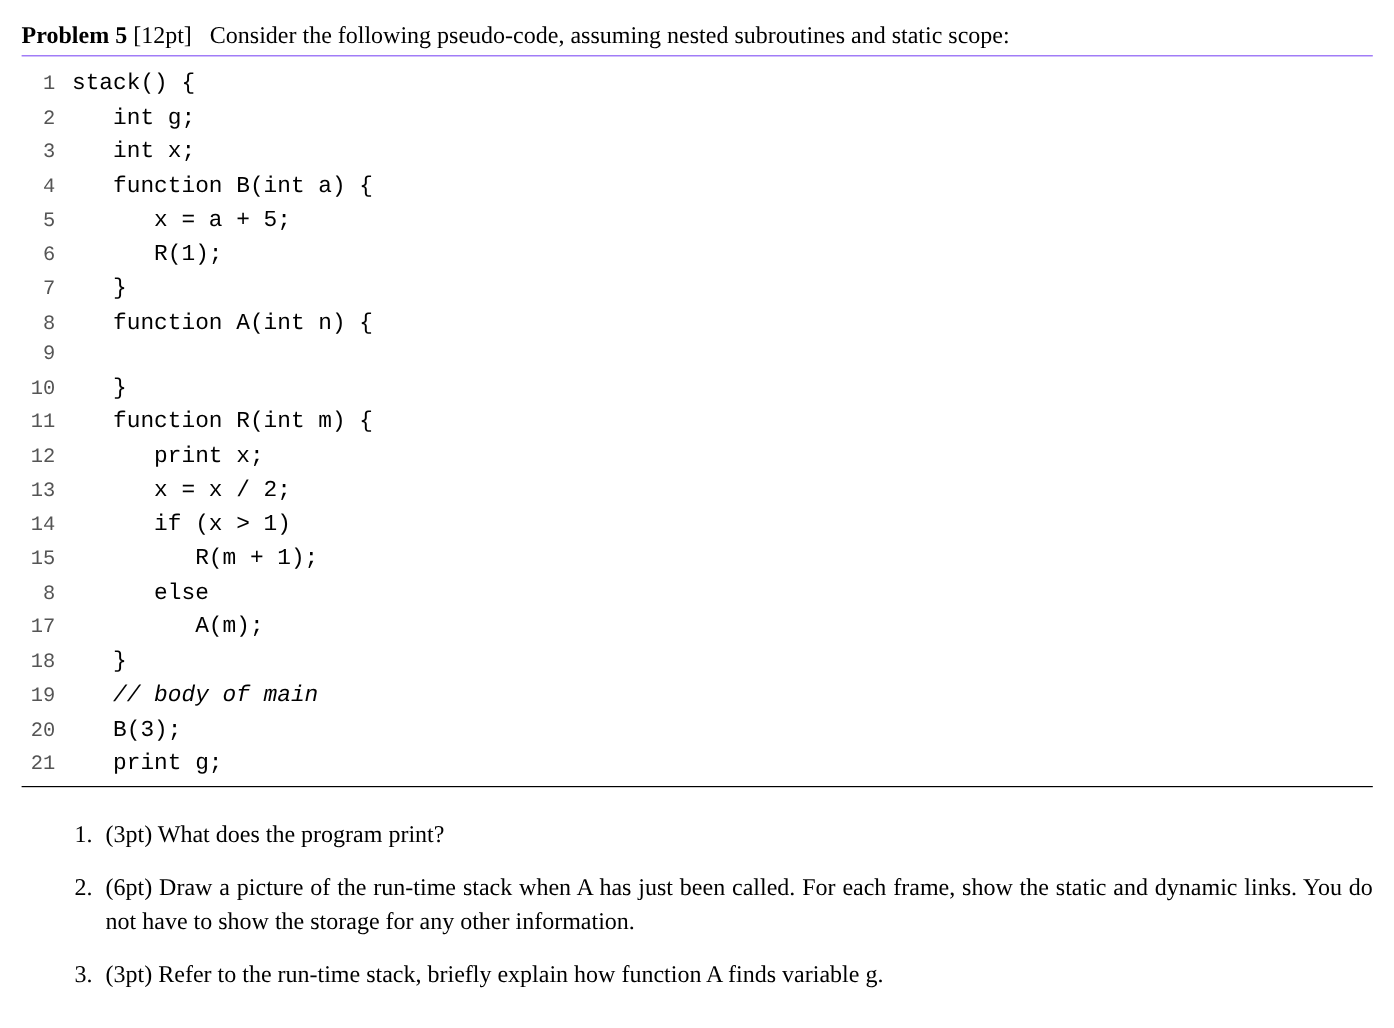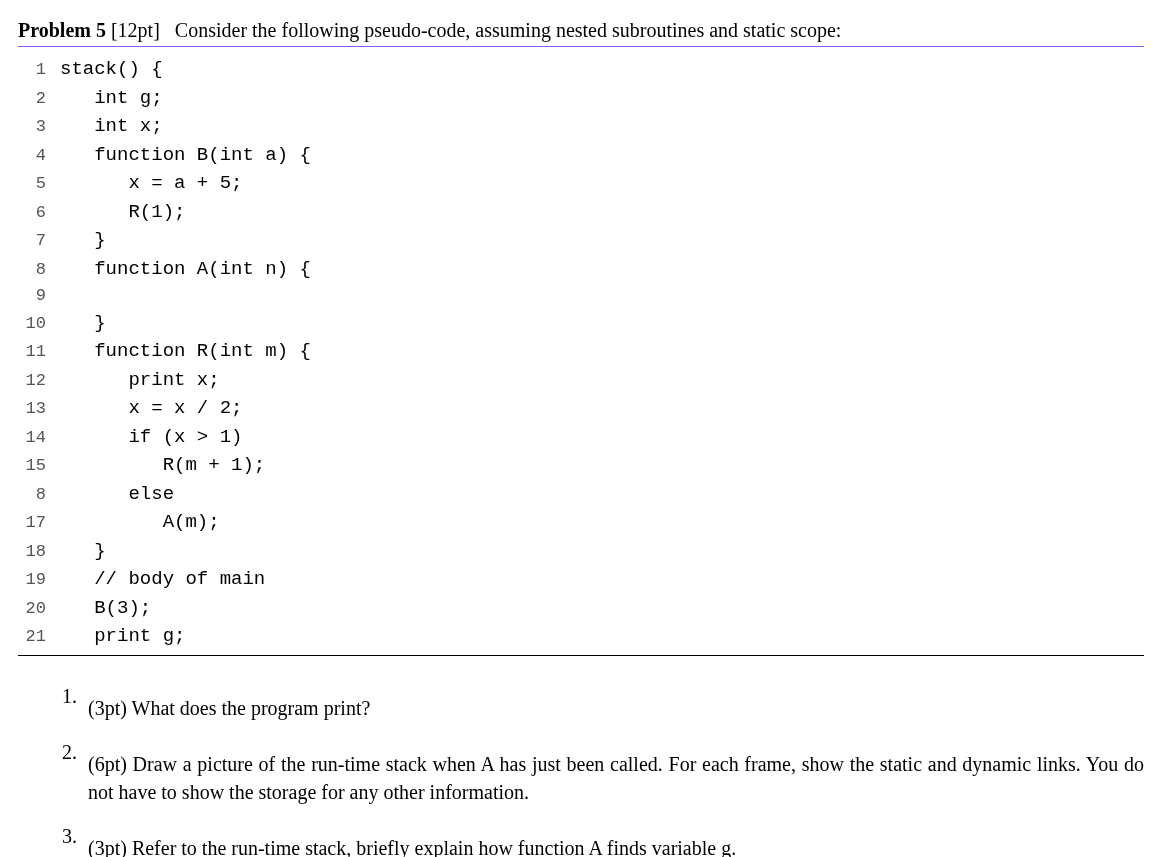--- a/index.html
+++ b/index.html
@@ -47,39 +47,39 @@
       font-size: 17px;
       flex-shrink: 0;
     }
     .code-content {
       white-space: pre;
     }
     .kw {
       font-weight: normal;
     }
     .comment {
+      font-style: italic;
       margin-top: 28px;
     }
     .questions {
       padding-left: 44px;
       padding-top: 10px;
     }
     .question {
       margin-bottom: 16px;
       display: flex;
       align-items: flex-start;
       text-align: justify;
     }
     .question-num {
       width: 26px;
       flex-shrink: 0;
     }
     .question-body {
       flex: 1;
-      margin-top: 12px;
     }
   </style>
 </head>
 <body>
 
 <div class="problem-header">
   <span class="problem-label">Problem 5</span>
   <span>[12pt]</span>
   <span>&nbsp;</span>
   <span class="problem-text">Consider the following pseudo-code, assuming nested subroutines and static scope:</span>

